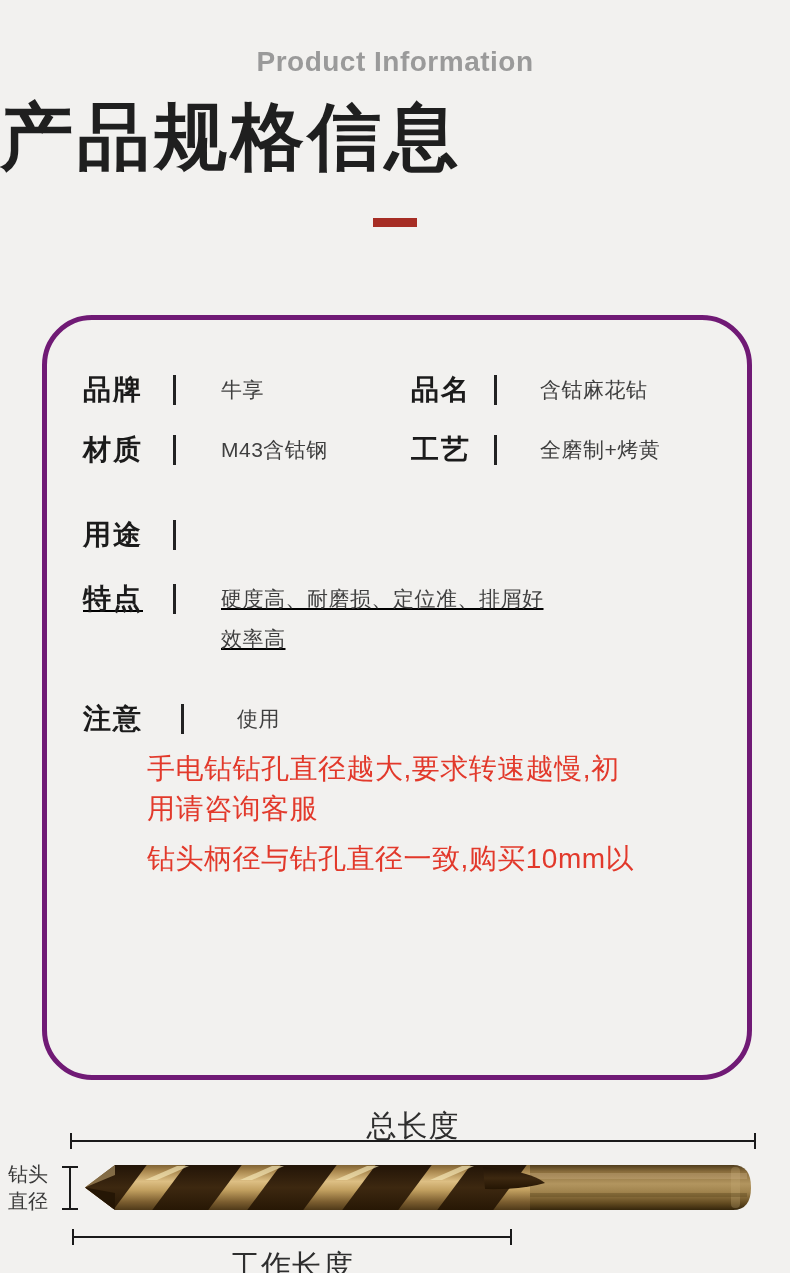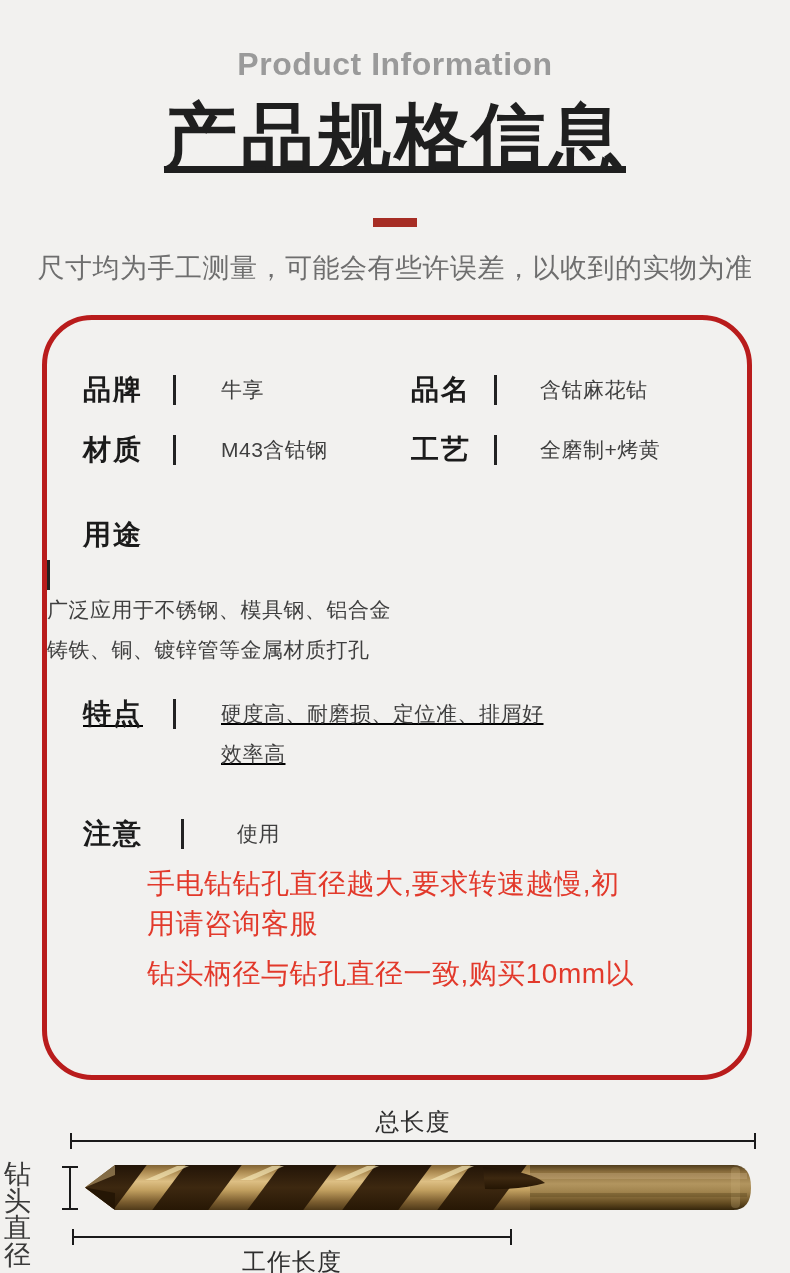--- a/index.html
+++ b/index.html
@@ -8,48 +8,48 @@
     background:#f2f1ef;
     font-family:"Liberation Sans",sans-serif;
     position:relative;overflow:hidden;
     -webkit-font-smoothing:antialiased;
   }
   .page{position:absolute;inset:0;}
 
   
   .eyebrow{
     position:absolute;top:46px;left:0;width:100%;
-    text-align:center;font-size:32px;font-weight:bold;
+    text-align:center;font-size:28px;font-weight:bold;
     color:#9a9a9a;letter-spacing:.5px;
   }
   .title{
     position:absolute;top:92px;left:0;width:100%;
-    text-align:center;font-size:73px;font-weight:900;
-    color:#1f1f1f;letter-spacing:4px;line-height:90px;text-decoration:underline;
+    text-align:left;font-size:73px;font-weight:900;
+    color:#1f1f1f;letter-spacing:4px;line-height:90px;
   }
   .red-dash{
     position:absolute;top:218px;left:373px;
     width:44px;height:9px;background:#a62d24;
   }
   .subtitle{
     position:absolute;top:250px;left:0;width:100%;
     text-align:center;font-size:27px;color:#6e6e6e;
     letter-spacing:.5px;
   }
 
   
   .spec-box{
     position:absolute;left:42px;top:315px;
     width:710px;height:765px;box-sizing:border-box;
-    border:5px solid #b91c1c;border-radius:50px;
+    border:5px solid #701a75;border-radius:50px;
   }
   .spec-row{display:flex;align-items:flex-start;line-height:40px;}
   .mt-r1{margin-top:50px;}
   .mt-r2{margin-top:20px;}
-  .mt-r3{margin-top:45px;flex-direction:column;}
+  .mt-r3{margin-top:45px;}
   .mt-r4{margin-top:24px;text-decoration:underline;}
   .mt-r5{margin-top:40px;gap:8px;}
   .mt-w{margin-top:10px;}
   .lbl{
     margin-left:36px;width:90px;flex:none;
     font-size:28px;font-weight:bold;color:#1b1b1b;letter-spacing:2px;
   }
   .sep{width:48px;flex:none;padding-top:5px;}
   .sep-bar{width:3px;height:30px;background:#222;}
   .val{font-size:21px;color:#3f3f3f;letter-spacing:.5px;}
@@ -58,55 +58,54 @@
   .sep-right{width:46px;}
   .val-lines span{display:block;}
   .warning{
     margin-left:100px;font-size:28px;line-height:40px;
     color:#e2392b;letter-spacing:.5px;
   }
   .warning span{display:block;}
 
   
   .dim-label{
-    position:absolute;font-size:24px;color:#2e2e2e;
+    position:absolute;font-size:30px;color:#2e2e2e;
     text-align:center;letter-spacing:1px;
   }
   .dim-h{
     position:absolute;height:2px;background:#1a1a1a;
   }
   .dim-h::before,.dim-h::after{
     content:"";position:absolute;top:-7px;width:2px;height:16px;background:#1a1a1a;
   }
   .dim-h::before{left:0;}
   .dim-h::after{right:0;}
   .dim-v{
     position:absolute;width:2px;background:#1a1a1a;
   }
   .dim-v::before,.dim-v::after{
     content:"";position:absolute;left:-7px;width:16px;height:2px;background:#1a1a1a;
   }
   .dim-v::before{top:0;}
   .dim-v::after{bottom:0;}
   .dia-label{
     position:absolute;left:4px;top:1161px;width:48px;
-    font-size:27px;line-height:27px;color:#3a3a3a;text-align:left;
+    font-size:20px;line-height:27px;color:#3a3a3a;text-align:center;
   }
   .dia-label span{display:block;}
   .drill-wrap{position:absolute;left:85px;top:1162px;width:670px;height:51px;}
 </style>
 </head>
 <body>
 
 <div class="page">
 
   <div class="eyebrow">Product Information</div>
   <div class="title">产品规格信息</div>
   <div class="red-dash"></div>
-  <div class="subtitle">尺寸均为手工测量，可能会有些许误差，以收到的实物为准</div>
 
   <div class="spec-box">
 
     <div class="spec-row mt-r1">
       <div class="lbl">品牌</div>
       <div class="sep">
           <div class="sep-bar"></div>
         </div>
       <div class="val val-pair-left">牛享</div>
       <div class="lbl lbl-right">品名</div>
@@ -127,24 +126,20 @@
           <div class="sep-bar"></div>
         </div>
       <div class="val">全磨制+烤黄</div>
     </div>
 
     <div class="spec-row mt-r3">
       <div class="lbl">用途</div>
       <div class="sep">
           <div class="sep-bar"></div>
         </div>
-      <div class="val val-lines">
-        <span>广泛应用于不锈钢、模具钢、铝合金</span>
-        <span>铸铁、铜、镀锌管等金属材质打孔</span>
-      </div>
     </div>
 
     <div class="spec-row mt-r4">
       <div class="lbl">特点</div>
       <div class="sep">
           <div class="sep-bar"></div>
         </div>
       <div class="val val-lines">
         <span>硬度高、耐磨损、定位准、排屑好</span>
         <span>效率高</span>

